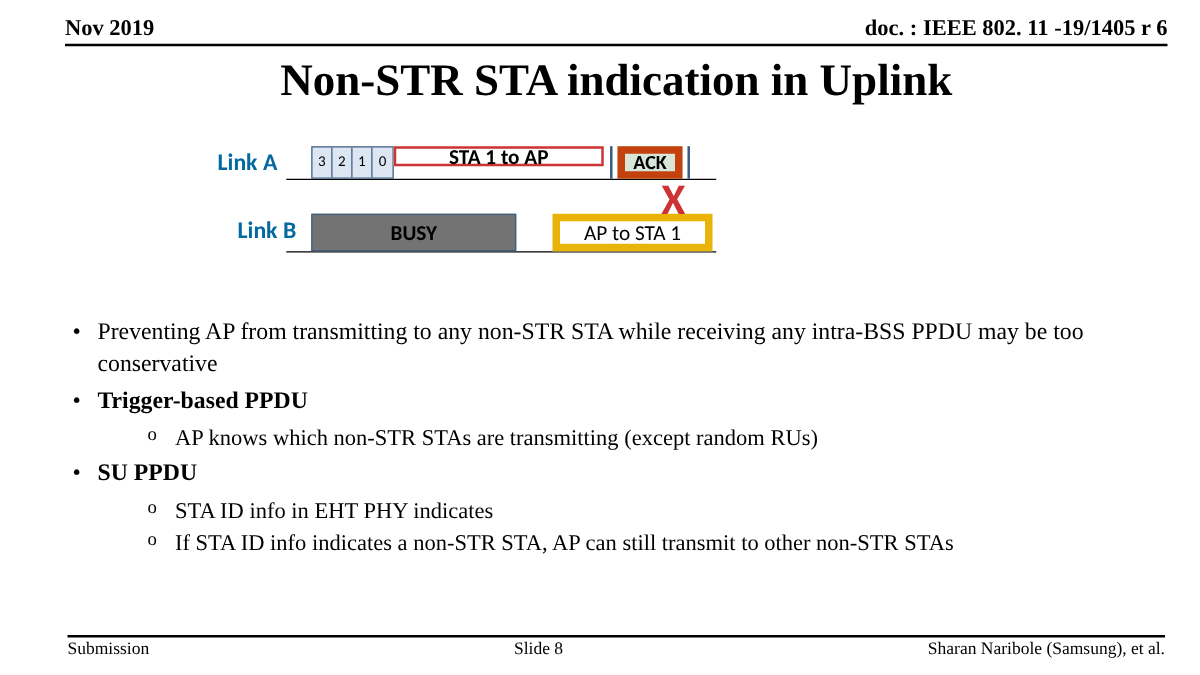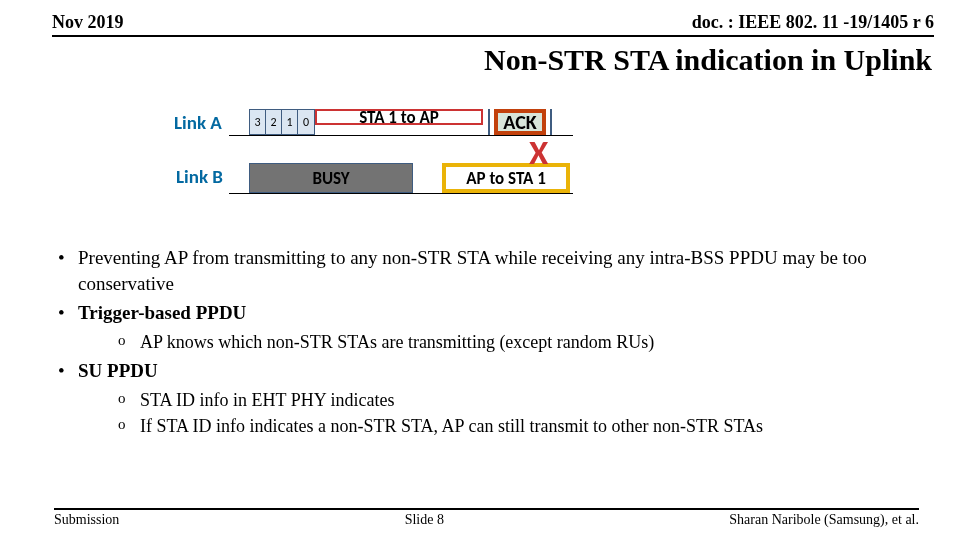--- a/index.html
+++ b/index.html
@@ -1,66 +1,66 @@
 <!DOCTYPE html>
 <html><head>
 <meta charset="utf-8">
 <style>
   * { box-sizing: border-box; margin: 0; padding: 0; }
   html, body { width: 960px; height: 540px; font-family: "Times New Roman", Times, serif; background: #fff; color: #000; }
   .slide { width: 960px; height: 540px; position: relative; padding: 12px 28px 4px 54px; }
   .header-row { display: flex; justify-content: space-between; align-items: baseline; border-bottom: 2px solid #000; padding: 0 0 2px 0; margin-left: -2px; margin-right: -2px;}
   .header-left { font-weight: bold; font-size: 18px; }
   .header-right { font-weight: bold; font-size: 18px; }
-  .title { text-align: right; font-size: 30px; font-weight: bold; margin-top: 6px; }
+  .title { text-align: center; font-size: 36px; font-weight: bold; margin-top: 6px; }
   .diagram-wrap { display: flex; align-items: center; gap: 18px; margin: 28px 0 10px 120px; }
   .sta-label { font-size: 17px; font-weight: bold; line-height: 1.3; }
   .diagram { position: relative; width: 410px; height: 110px; }
   .linklabel { position: absolute; font-family: Calibri, Arial, sans-serif; font-size: 19px; font-weight: 600; color: #0369a1;}
   .box { position: absolute; display: flex; align-items: center; justify-content: center; font-family: Calibri, Arial, sans-serif; }
   .preamble { top: 4px; left: 75px; width: 66px; height: 26px; border: 1px solid #3f5c80; background: #dbe6f2; }
   .preamble .seg { width: 16px; border-right: 1px solid #3f5c80; font-size: 12px; text-align: center; line-height: 24px; }
   .preamble .seg:last-child { border-right: none; }
   .preamble-row { display: flex; width: 100%; height: 100%; }
   .sta1ap { top: 4px; left: 141px; width: 168px; height: 16px; border: 2px solid #c33; background: #fff; font-size: 17px; font-weight: 700; }
-  .ack { top: 4px; left: 320px; width: 52px; height: 26px; border: 4px solid #c2410c; background: #d8e6da; font-size: 20px; font-weight: 700; }
+  .ack { top: 4px; left: 320px; width: 52px; height: 26px; border: 6px solid #c2410c; background: #d8e6da; font-size: 16px; font-weight: 700; }
   .busy { top: 58px; left: 75px; width: 164px; height: 30px; border: 1px solid #3f5c80; background: #737373; font-size: 17px; font-weight: 700; }
-  .aptosta { top: 58px; left: 268px; width: 128px; height: 30px; border: 4px solid #eab308; background: #fff; font-size: 17px; font-weight: 700; }
+  .aptosta { top: 58px; left: 268px; width: 128px; height: 30px; border: 6px solid #eab308; background: #fff; font-size: 17px; font-weight: 400; }
   .rule { position: absolute; background: #000; height: 1px; }
   .ruleA { top: 30px; left: 55px; width: 344px; }
   .ruleB { top: 88px; left: 55px; width: 344px; }
   .thin { position: absolute; top: 4px; height: 26px; width: 2px; background: #d8e6da; border: 1px solid #3f5c80; }
   .thinA { left: 314px; }
   .thinC { left: 376px; }
   .bigx { position: absolute; top: 26px; left: 355px; font-size: 35px; font-weight: 900; color: #c33; font-family: Calibri, Arial, sans-serif; letter-spacing: -1px; }
   .bullets { margin-top: 30px; font-size: 19px; line-height: 1.35; }
   .bullets > li { list-style: none; position: relative; padding-left: 24px; margin-bottom: 4px; }
   .bullets > li::before { content: "•"; position: absolute; left: 4px; top: 0; font-size: 19px; }
   .subbul { margin: 4px 0 4px 40px; font-size: 18px; }
   .subbul li { list-style: none; position: relative; padding-left: 22px; margin-bottom: 2px; }
   .subbul li::before { content: "o"; position: absolute; left: 0; top: 0; font-size: 15px; }
   .bold { font-weight: bold; }
-  .footer { position: absolute; left: 54px; right: 41px; bottom: 12px; display: flex; justify-content: space-between; align-items: baseline; border-top: 2px solid #000; padding-top: 2px; font-size: 14px; }
+  .footer { position: absolute; left: 54px; right: 28px; bottom: 12px; display: flex; justify-content: space-between; align-items: baseline; border-top: 2px solid #000; padding-top: 2px; font-size: 14px; }
 </style>
 </head>
 <body>
 
 <div class="slide">
 
   <div class="header-row">
     <div class="header-left">Nov 2019</div>
     <div class="header-right">doc. : IEEE 802. 11 -19/1405 r 6</div>
   </div>
 
   <div class="title">Non-STR STA indication in Uplink</div>
 
   <div class="diagram-wrap">
     <div class="diagram">
       <div class="linklabel" style="top:6px; left:0;">Link A</div>
-      <div class="linklabel" style="top:60px; left:2px;">Link B</div>
+      <div class="linklabel" style="top:60px; left:16px;">Link B</div>
       <div class="rule ruleA"></div>
       <div class="rule ruleB"></div>
 
       <div class="box preamble">
         <div class="preamble-row">
           <div class="seg">3</div>
           <div class="seg">2</div>
           <div class="seg">1</div>
           <div class="seg">0</div>
         </div>

